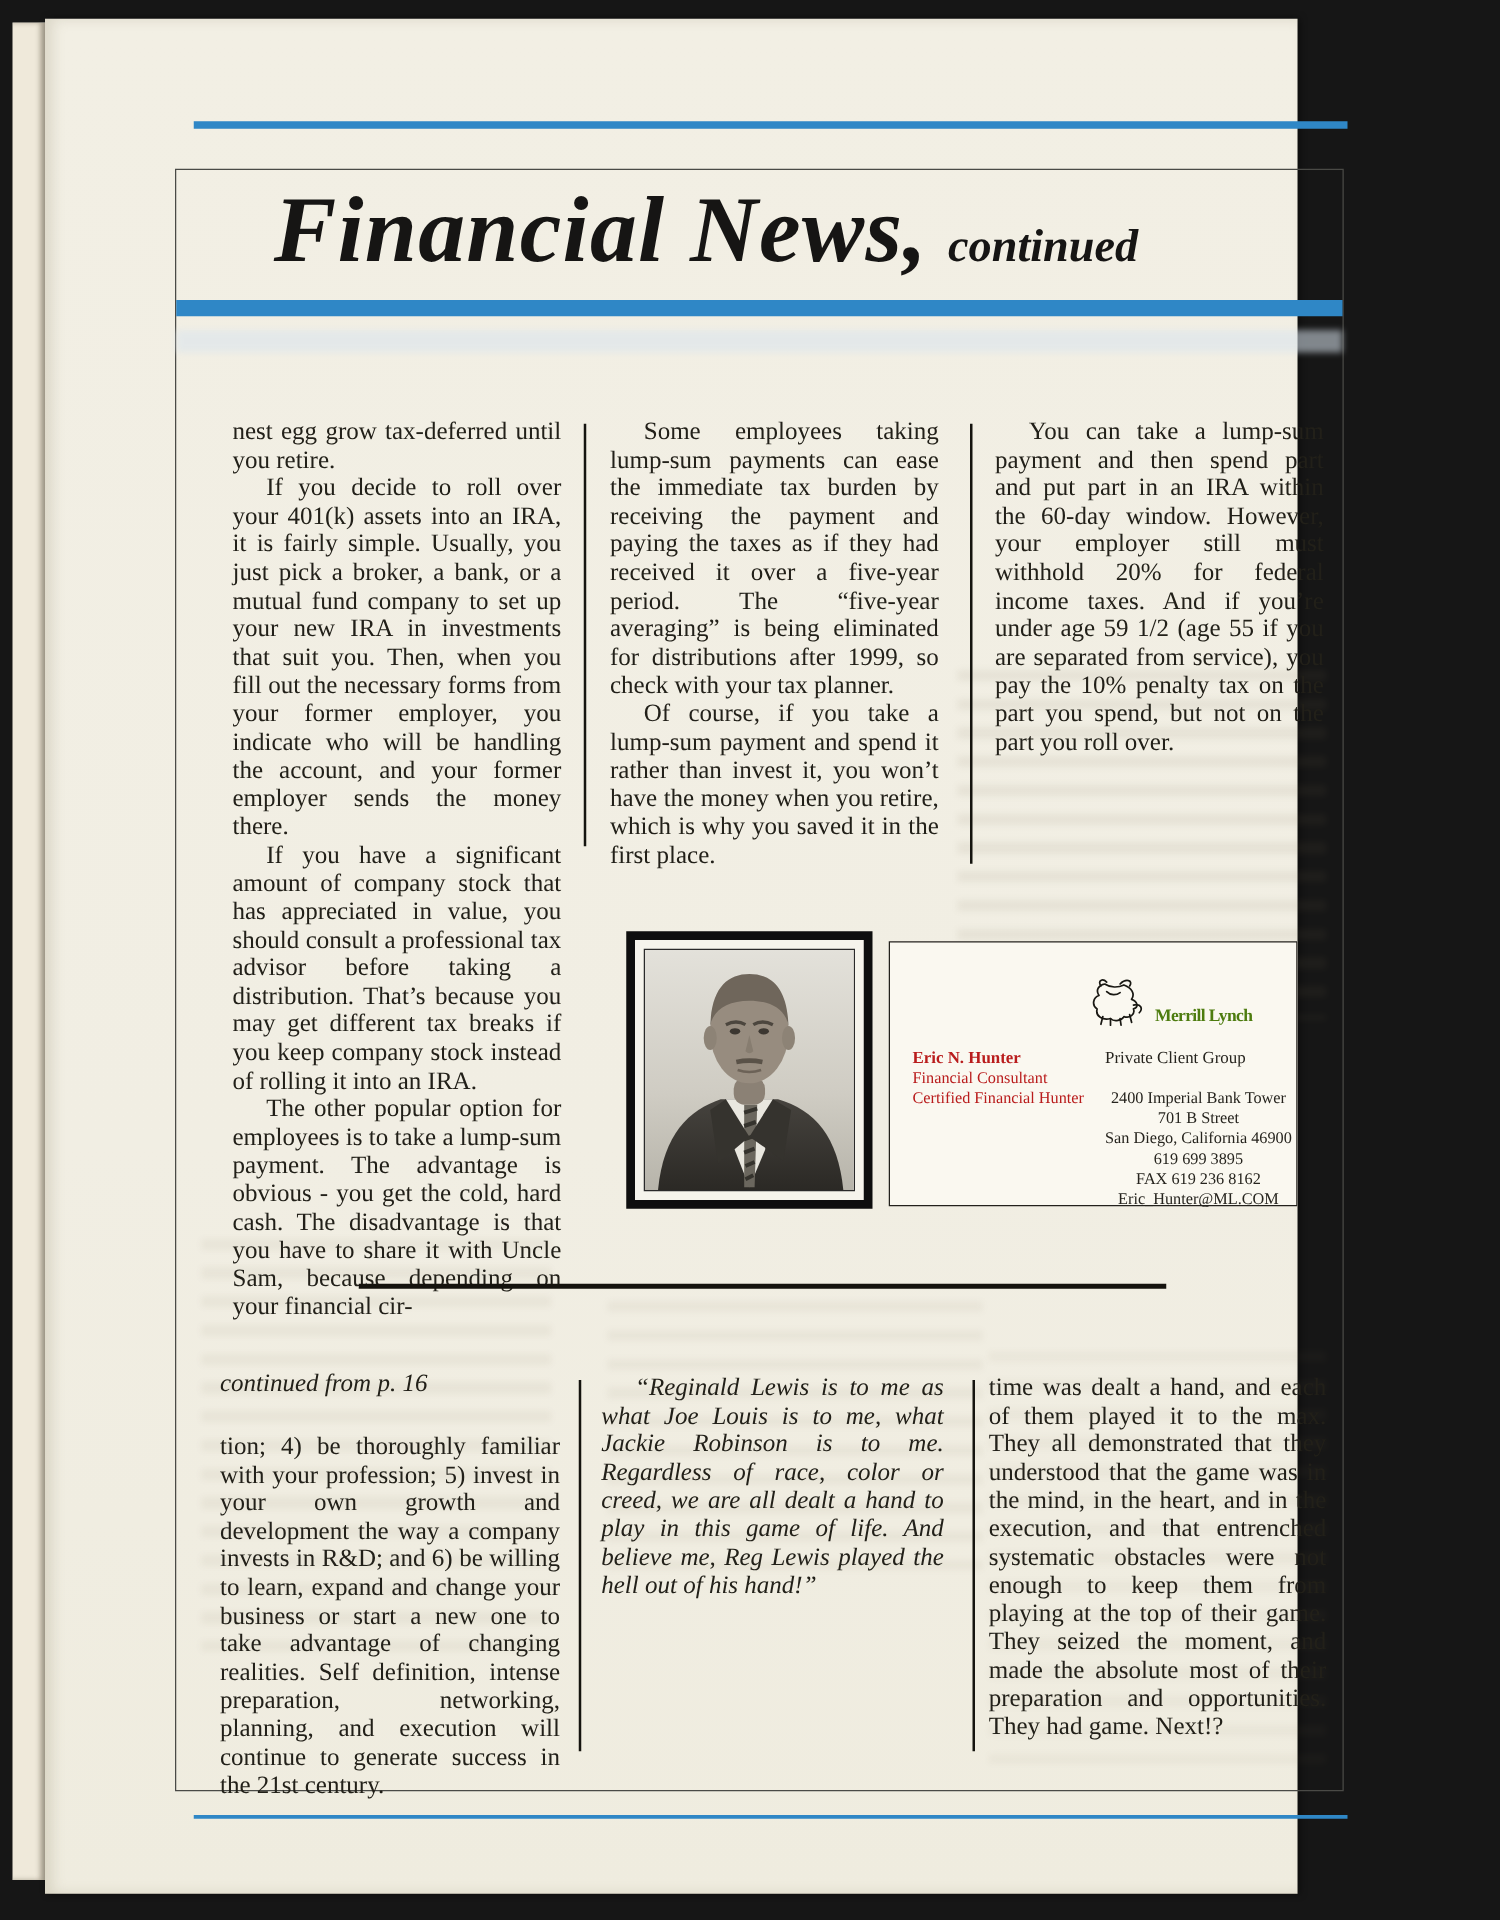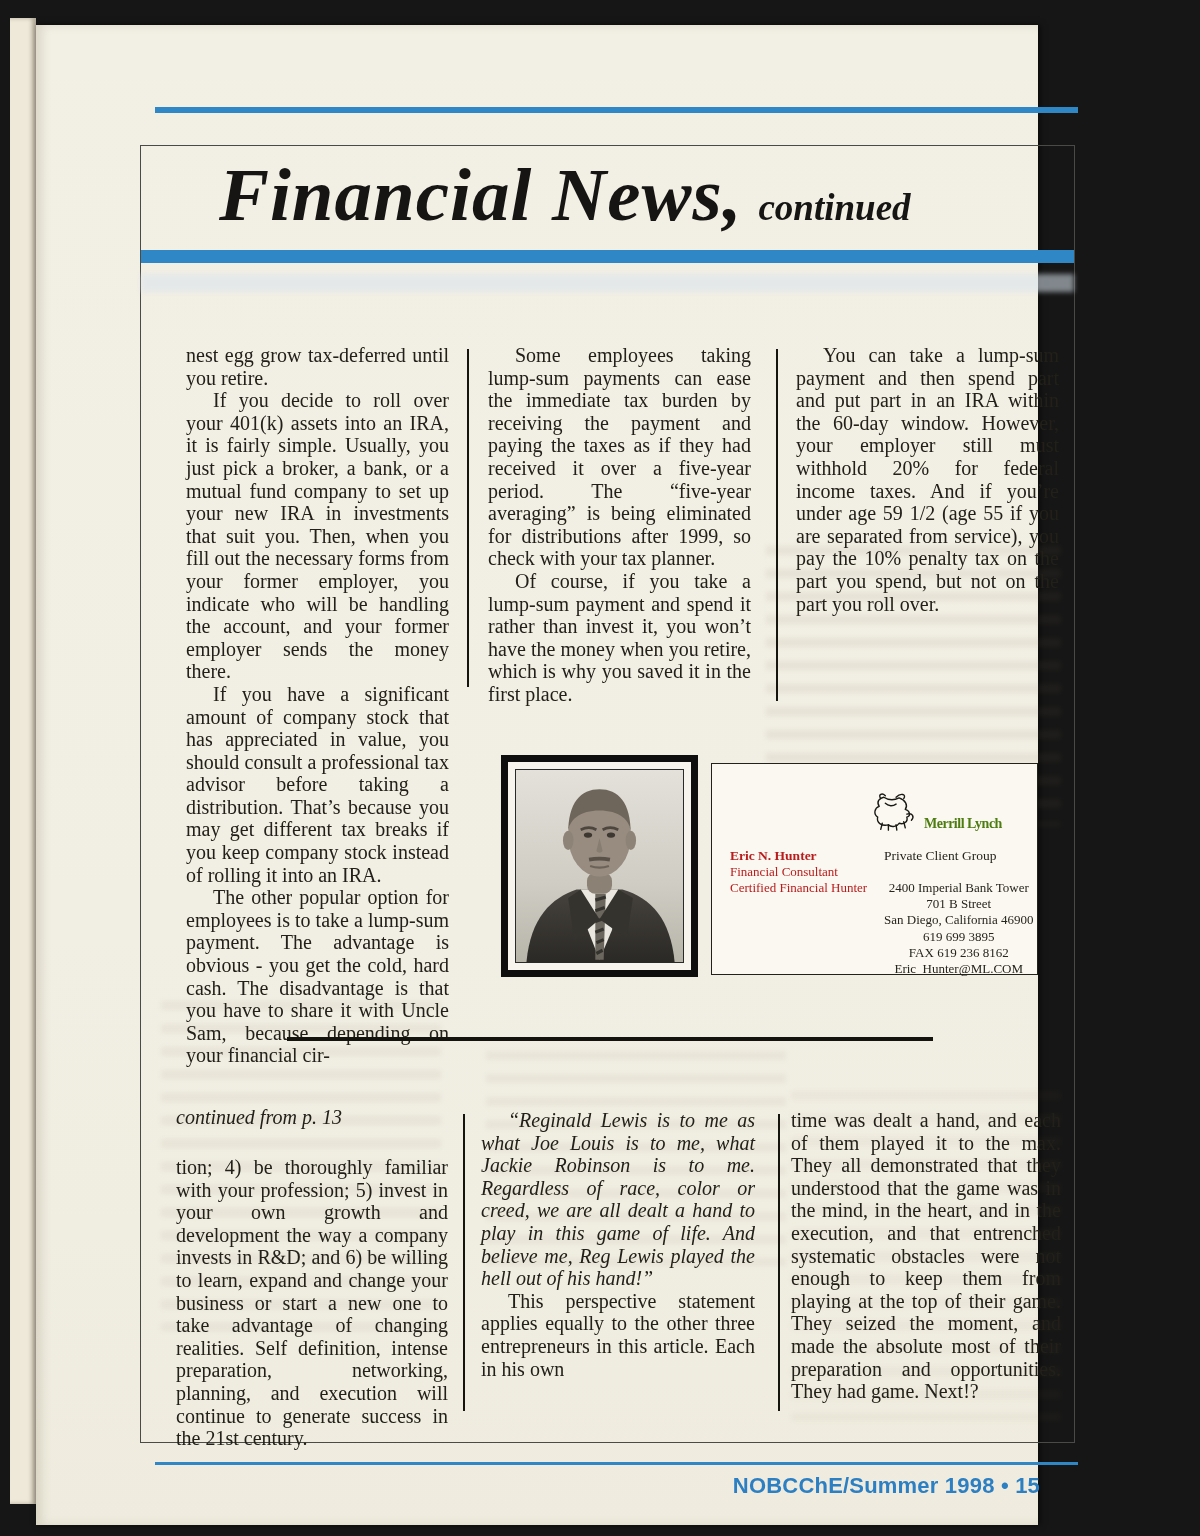--- a/index.html
+++ b/index.html
@@ -2,21 +2,21 @@
 <html><head>
 <meta charset="utf-8">
 <style>
   html,body{margin:0;padding:0;background:#141414;}
   #scan{position:relative;width:1200px;height:1536px;background:#161616;overflow:hidden;
         font-family:"Liberation Serif","DejaVu Serif",serif;}
   
   .adjacent-page{position:absolute;left:10px;top:18px;width:26px;height:1486px;
         background:#efe9da;box-shadow:inset -4px 0 4px rgba(60,50,30,.35);}
   
-  .page{position:absolute;left:36px;top:25px;width:1002px;height:1500px;
+  .page{position:absolute;left:36px;top:15px;width:1002px;height:1500px;
         background:linear-gradient(180deg,#f2efe4 0%,#f1eee3 60%,#efecdf 100%);
         box-shadow:inset 6px 0 10px rgba(120,110,80,.18), 2px 0 6px rgba(0,0,0,.6);}
   .top-rule{position:absolute;left:119px;top:82px;width:923px;height:6px;background:#2f87c6;}
   .content-box{position:absolute;left:104px;top:120px;width:933px;height:1296px;
         border:1.5px solid #4a4a46;}
   .headline-row{position:absolute;left:78px;top:6px;white-space:nowrap;}
   .headline{font-size:75px;font-weight:bold;font-style:italic;color:#161514;letter-spacing:1px;}
   .headline-sub{font-size:37px;font-weight:bold;font-style:italic;color:#161514;margin-left:16px;}
   .blue-bar{position:absolute;left:0;top:104px;width:100%;height:13px;background:#2f87c6;}
   
@@ -182,32 +182,30 @@
           <div>701 B Street</div>
           <div>San Diego, California 46900</div>
           <div>619 699 3895</div>
           <div>FAX 619 236 8162</div>
           <div>Eric_Hunter@ML.COM</div>
         </div>
       </div>
 
       <div class="thick-rule"></div>
 
-      <div class="continued-from">continued from p. 13</div>
+      <div class="continued-from">continued from p. 16</div>
 
       <div class="col bc1">
         <p>tion; 4) be thoroughly familiar with your profession; 5) invest in your own growth and development the way a company invests in R&amp;D; and 6) be willing to learn, expand and change your business or start a new one to take advantage of changing realities. Self definition, intense preparation, networking, planning, and execution will continue to generate success in the 21st century.</p>
       </div>
       <div class="vrule v3"></div>
       <div class="col bc2">
         <p class="indent quote">“Reginald Lewis is to me as what Joe Louis is to me, what Jackie Robinson is to me. Regardless of race, color or creed, we are all dealt a hand to play in this game of life. And believe me, Reg Lewis played the hell out of his hand!”</p>
-        <p class="indent">This perspective statement applies equally to the other three entrepreneurs in this article. Each in his own</p>
       </div>
       <div class="vrule v4"></div>
       <div class="col bc3">
         <p>time was dealt a hand, and each of them played it to the max. They all demonstrated that they understood that the game was in the mind, in the heart, and in the execution, and that entrenched systematic obstacles were not enough to keep them from playing at the top of their game. They seized the moment, and made the absolute most of their preparation and opportunities. They had game. Next!?</p>
       </div>
     </div>
 
     <div class="footer-rule"></div>
-    <div class="footer-text">NOBCChE/Summer 1998 • 15</div>
   </div>
 </div>
 
 </body></html>

